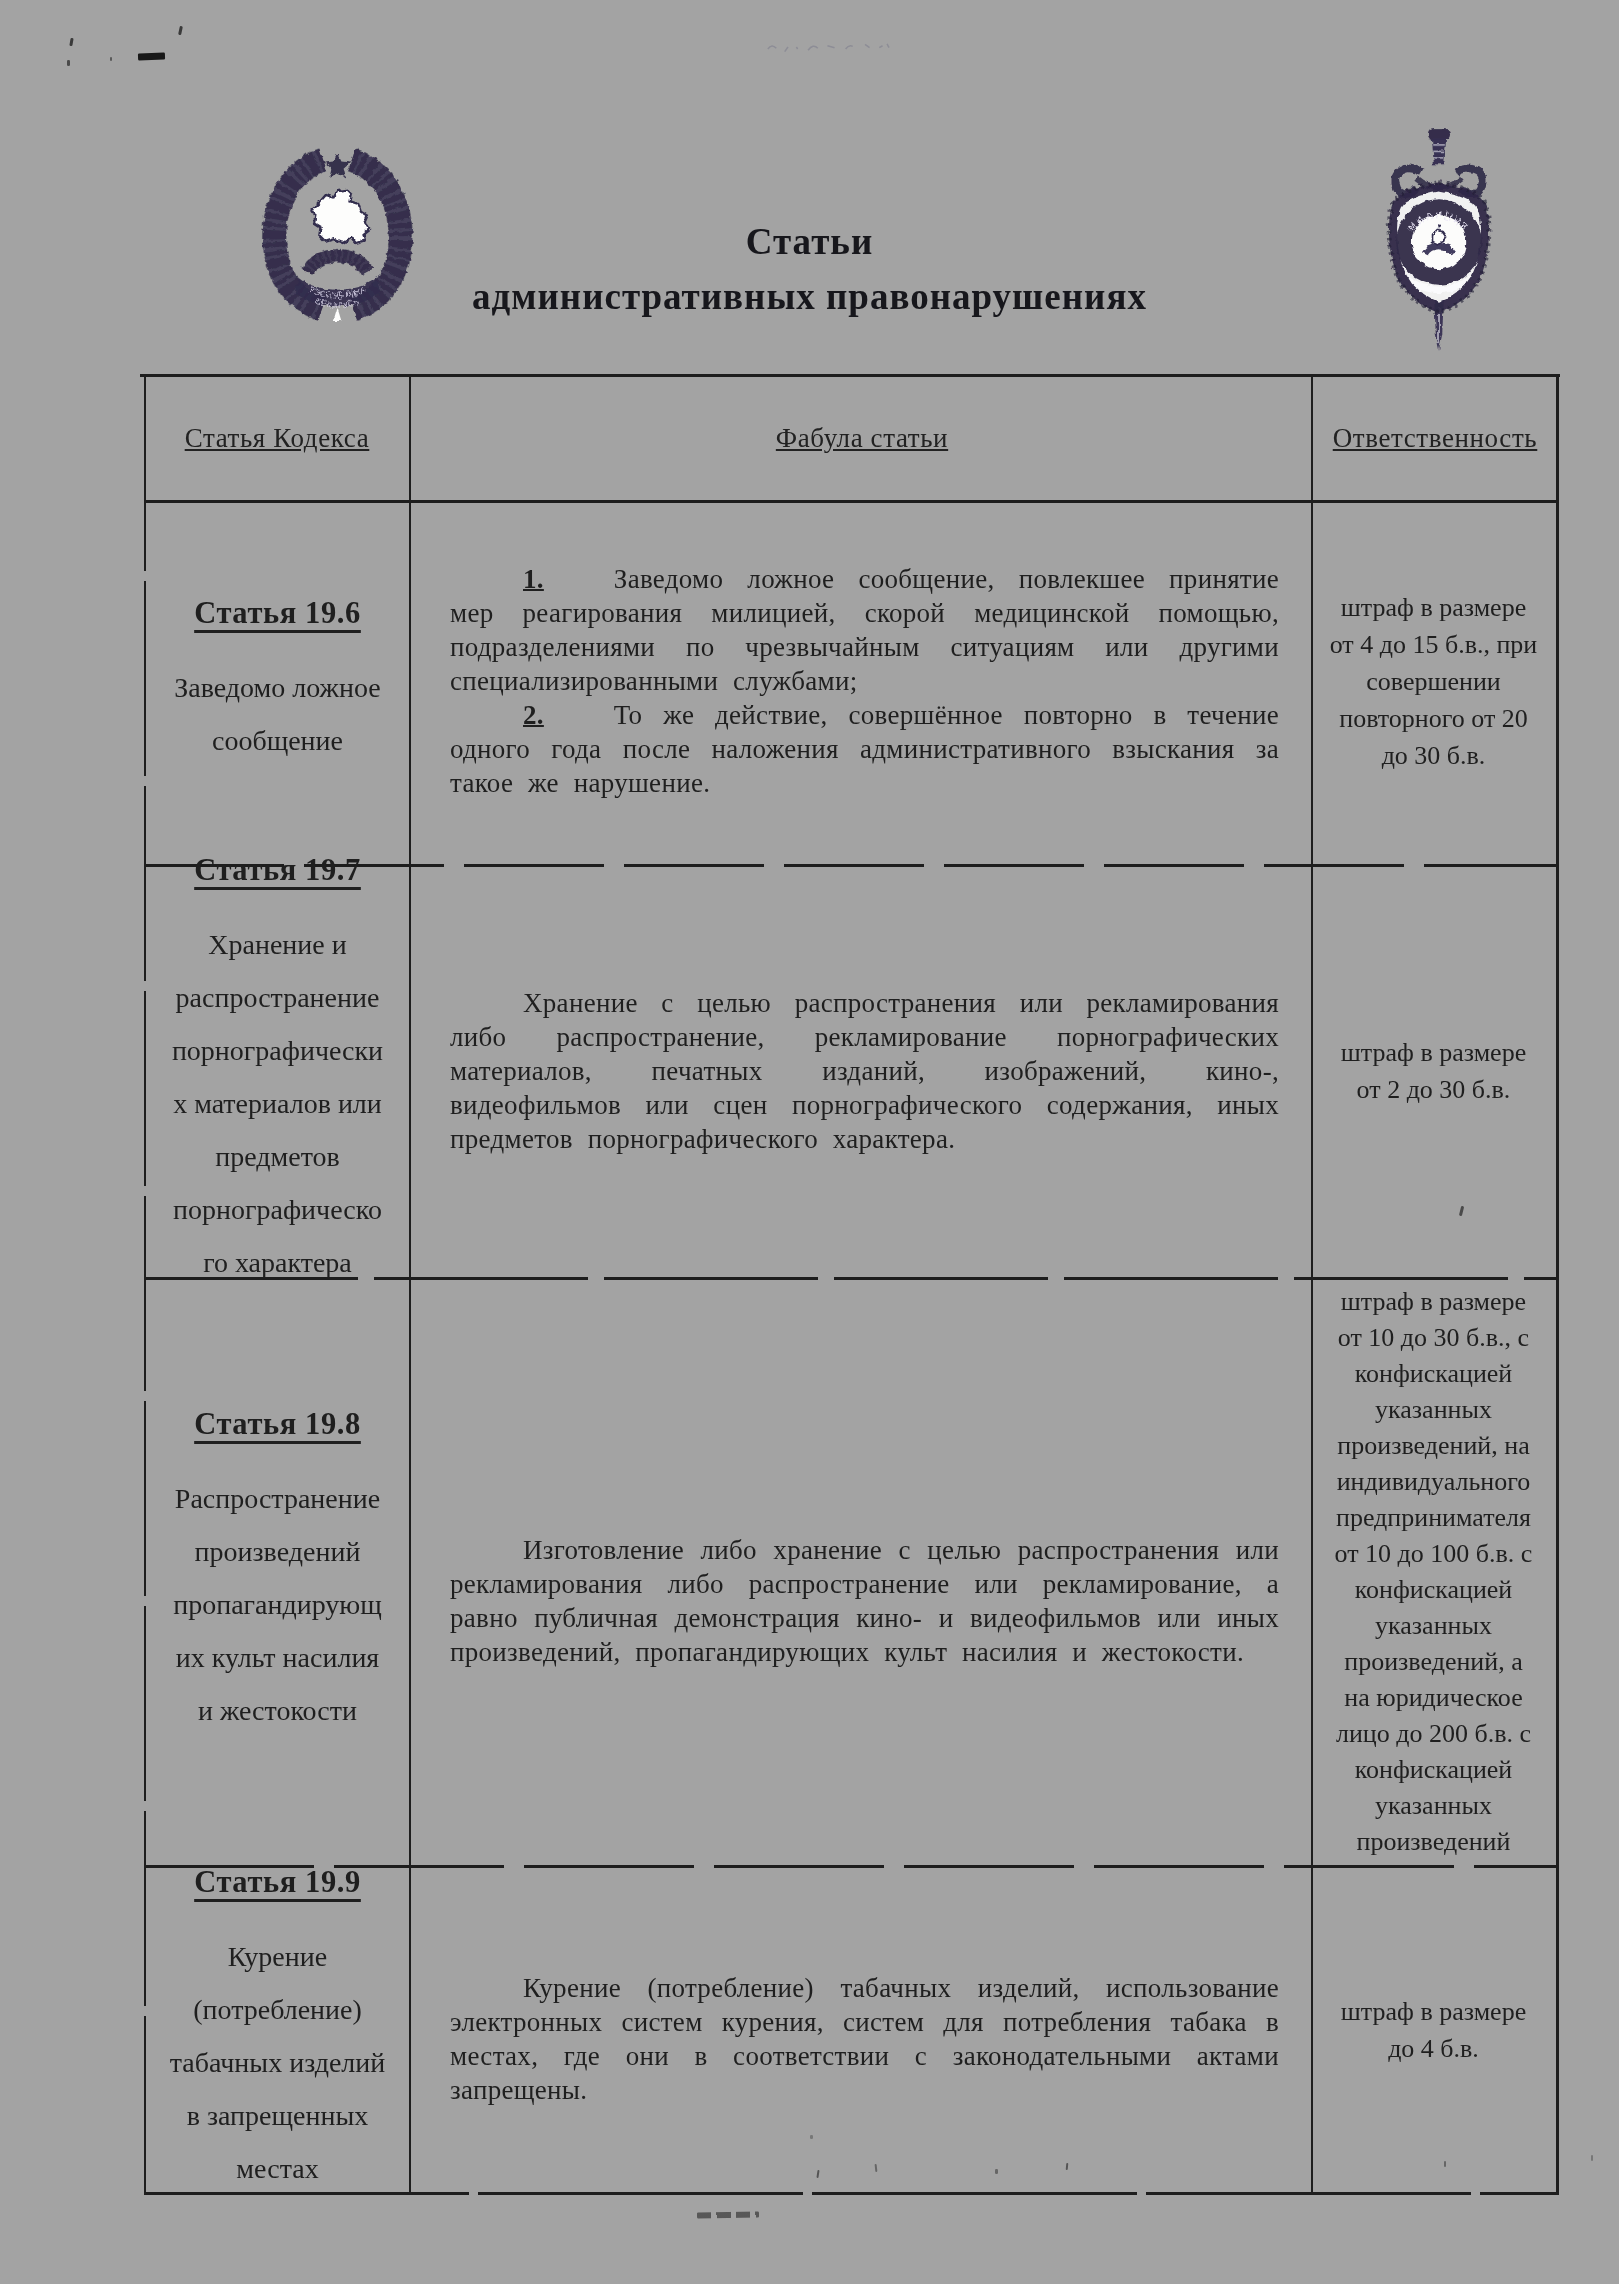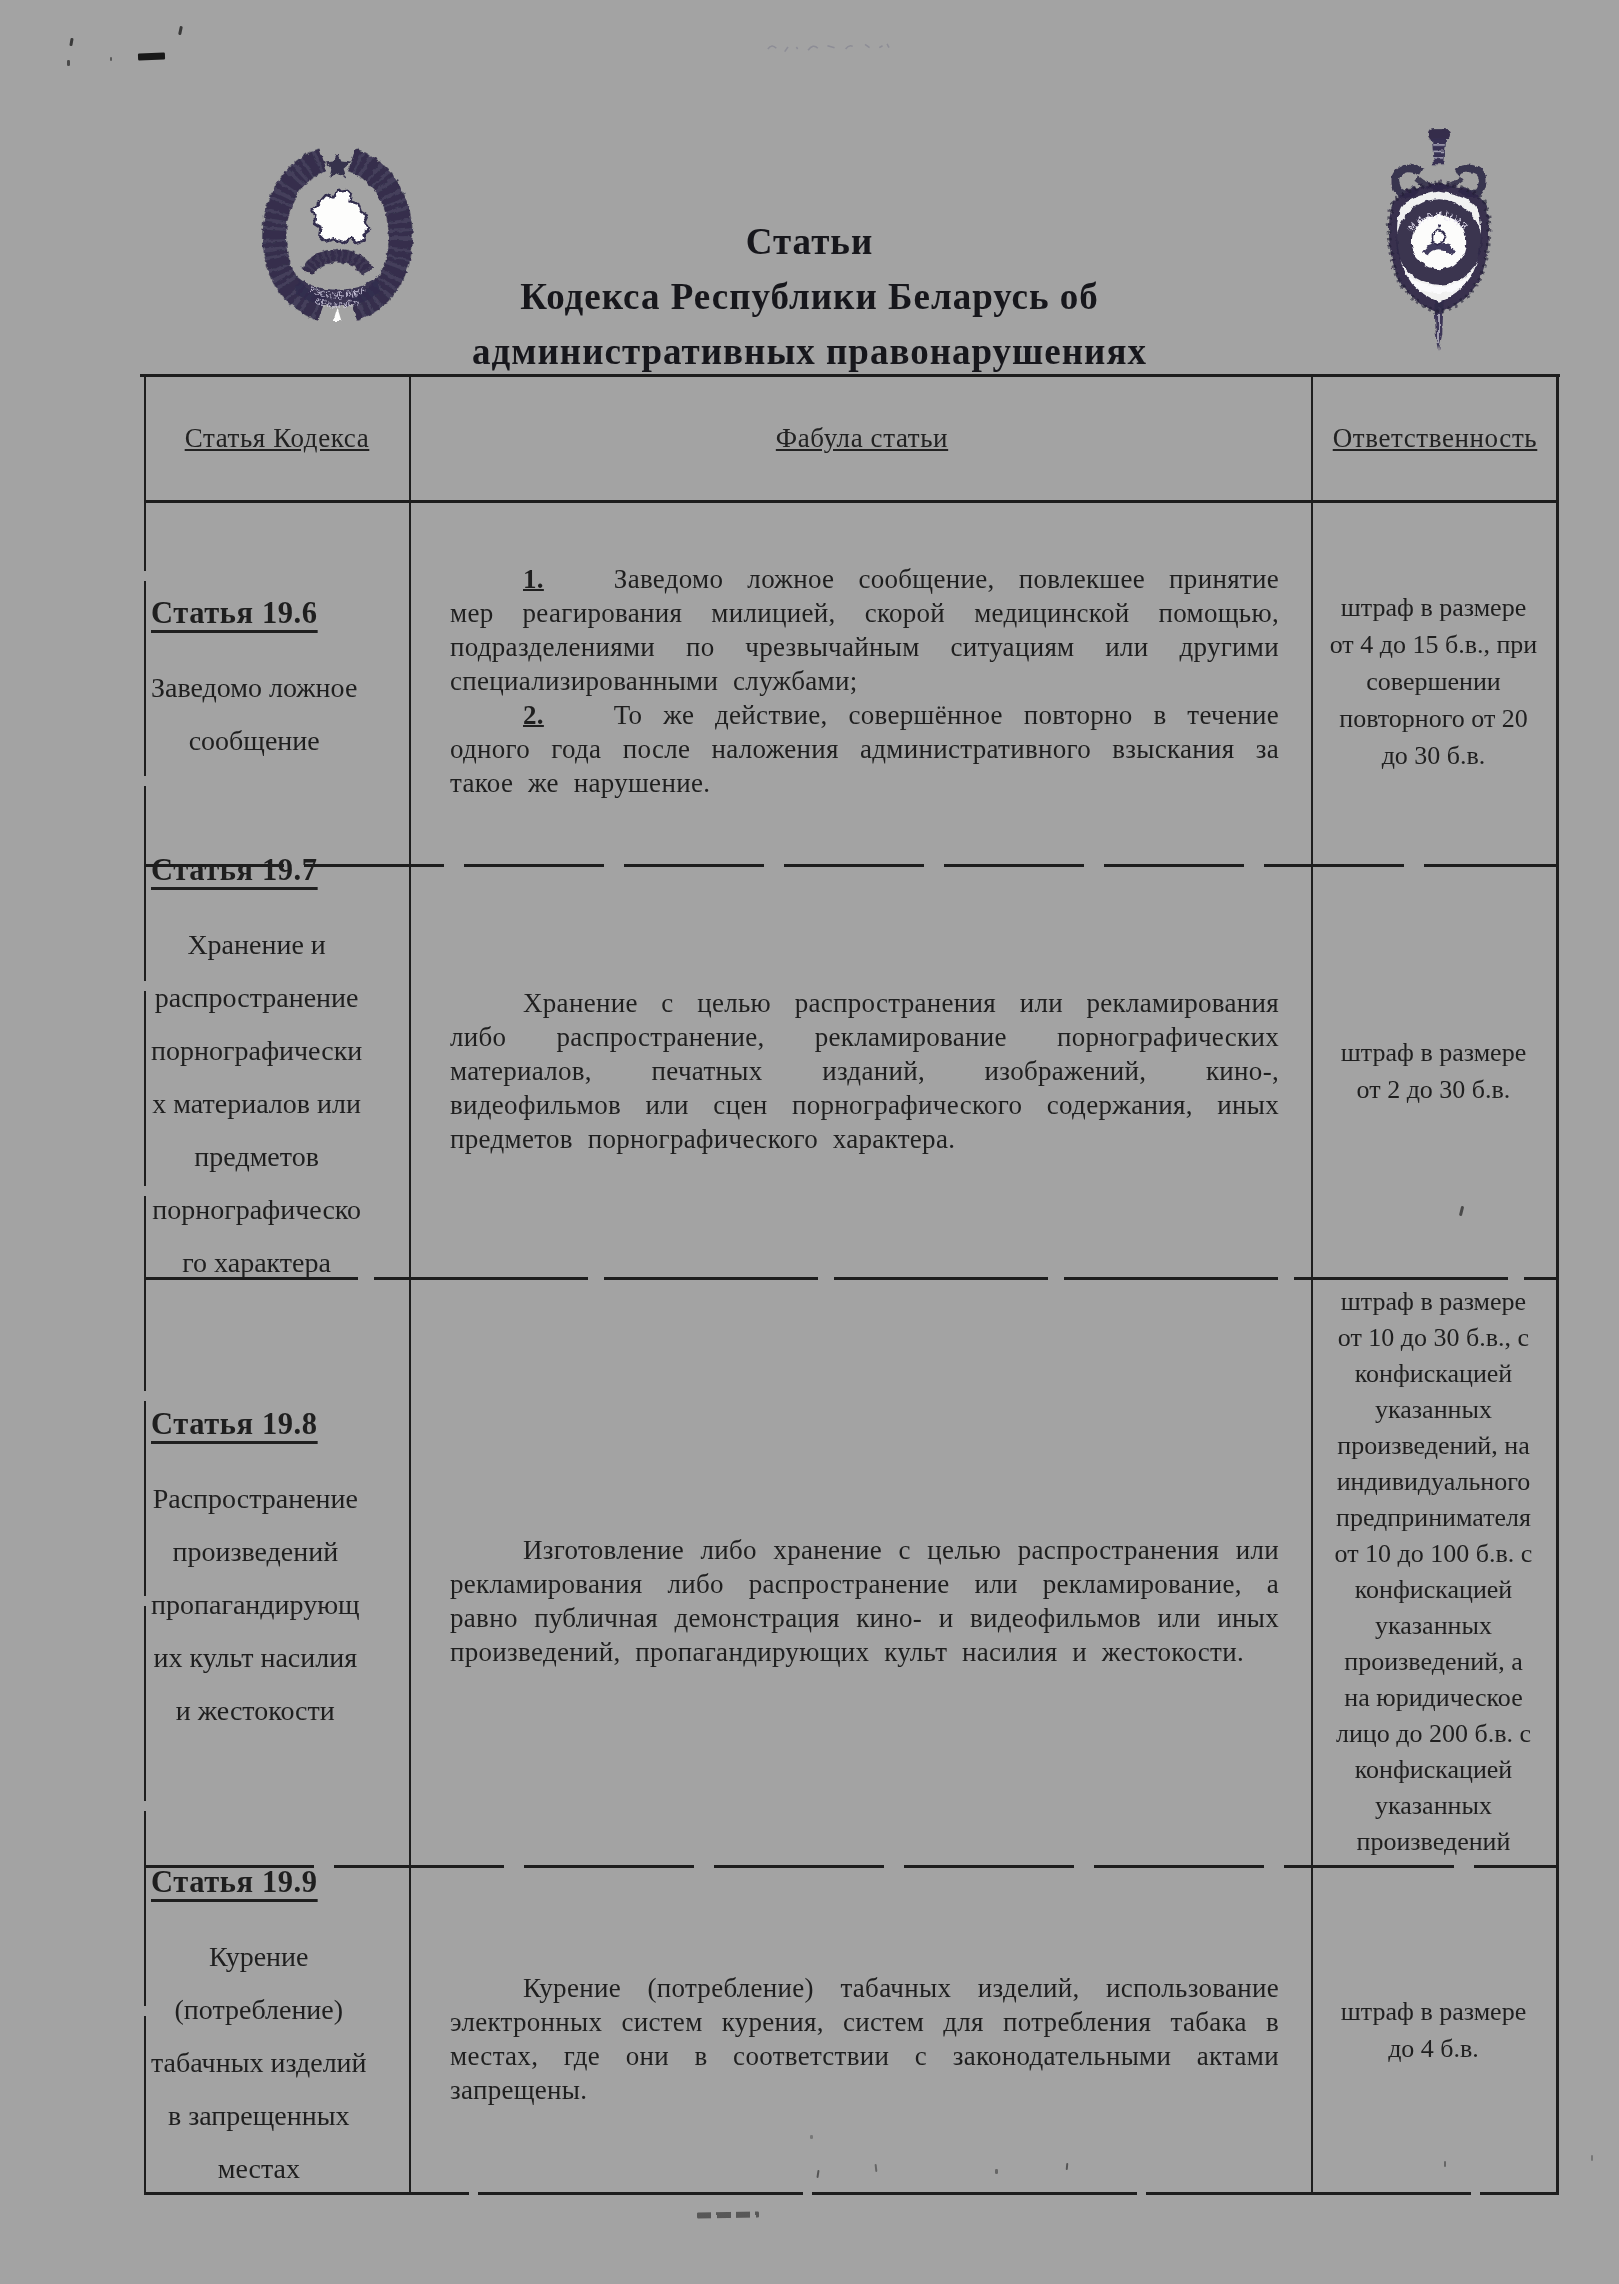--- a/index.html
+++ b/index.html
@@ -16,21 +16,21 @@
   .hl{position:absolute;height:2.6px;background:#1d1d1d;}
   .hl.dash-a{background:repeating-linear-gradient(90deg,#1d1d1d 0 140px,rgba(0,0,0,0) 140px 160px);}
   .hl.dash-b{background:repeating-linear-gradient(90deg,#1d1d1d 0 214px,rgba(0,0,0,0) 214px 230px);}
   .hl.dash-c{background:repeating-linear-gradient(90deg,#1d1d1d 0 170px,rgba(0,0,0,0) 170px 190px);}
   .hl.dash-d{background:repeating-linear-gradient(90deg,#1d1d1d 0 325px,rgba(0,0,0,0) 325px 334px);}
   .vl{position:absolute;width:1.9px;background:#1e1e1e;}
   .vl.broken{background:repeating-linear-gradient(180deg,#1e1e1e 0 195px,rgba(0,0,0,0) 195px 205px);}
   
   .cell{position:absolute;display:flex;flex-direction:column;justify-content:center;box-sizing:border-box;}
   .hdr{align-items:center;font-size:27px;letter-spacing:0.6px;color:#222;text-decoration:underline;}
-  .c1{align-items:flex-start;text-align:center;}
+  .c1{align-items:center;text-align:center;}
   .c3{align-items:center;text-align:center;font-size:26px;line-height:37px;white-space:pre-line;}
   .art{font-size:30.5px;font-weight:700;letter-spacing:0.6px;text-decoration:underline;
        text-decoration-thickness:2.6px;text-underline-offset:6.5px;margin:0 0 30px 0;}
   .artname{font-size:28px;line-height:53px;white-space:pre-line;}
   .fab{font-size:27px;line-height:34px;text-align:justify;text-indent:73px;
        word-spacing:7.8px;letter-spacing:0.3px;margin:0;}
   .fnum{font-weight:700;text-decoration:underline;text-decoration-thickness:1.9px;margin-right:70px;}
   .push{margin-top:58px;}
   .push-sm{margin-top:18px;}
   
@@ -126,21 +126,20 @@
       <circle cx="105" cy="156" r="3" fill="#332d50"></circle>
       <path d="M95 168 l7 -7 8 3 5 7 -3 8 -9 4 -8 -4 z" fill="#fdfdfc" stroke="#332d50" stroke-width="2.5"></path>
       <path d="M83 198 A 24 20 0 0 1 127 198" stroke="#332d50" stroke-width="10" fill="none" opacity="0.92"></path>
 
       <path d="M55 226 C 75 256, 135 256, 155 226 L 147 244 C 128 264, 82 264, 63 244 Z" fill="#fafafc" opacity="0.95"></path>
     </g>
   </svg>
 
   <h1 class="title" style="margin:0;">
     <span>Статьи</span>
-    <span>Кодекса Республики Беларусь об</span>
     <span>административных правонарушениях</span>
   </h1>
 
   <div class="hl" style="left:140px;top:374px;width:1420px;height:3.2px;"></div>
   <div class="hl" style="left:144px;top:500px;width:1413px;"></div>
   <div class="hl dash-a" style="left:144px;top:864px;width:1413px;"></div>
   <div class="hl dash-b" style="left:144px;top:1277px;width:1413px;"></div>
   <div class="hl dash-c" style="left:144px;top:1865px;width:1413px;"></div>
   <div class="hl dash-d" style="left:144px;top:2192px;width:1413px;"></div>
   <div class="vl broken" style="left:144px;top:376px;height:1819px;"></div>

